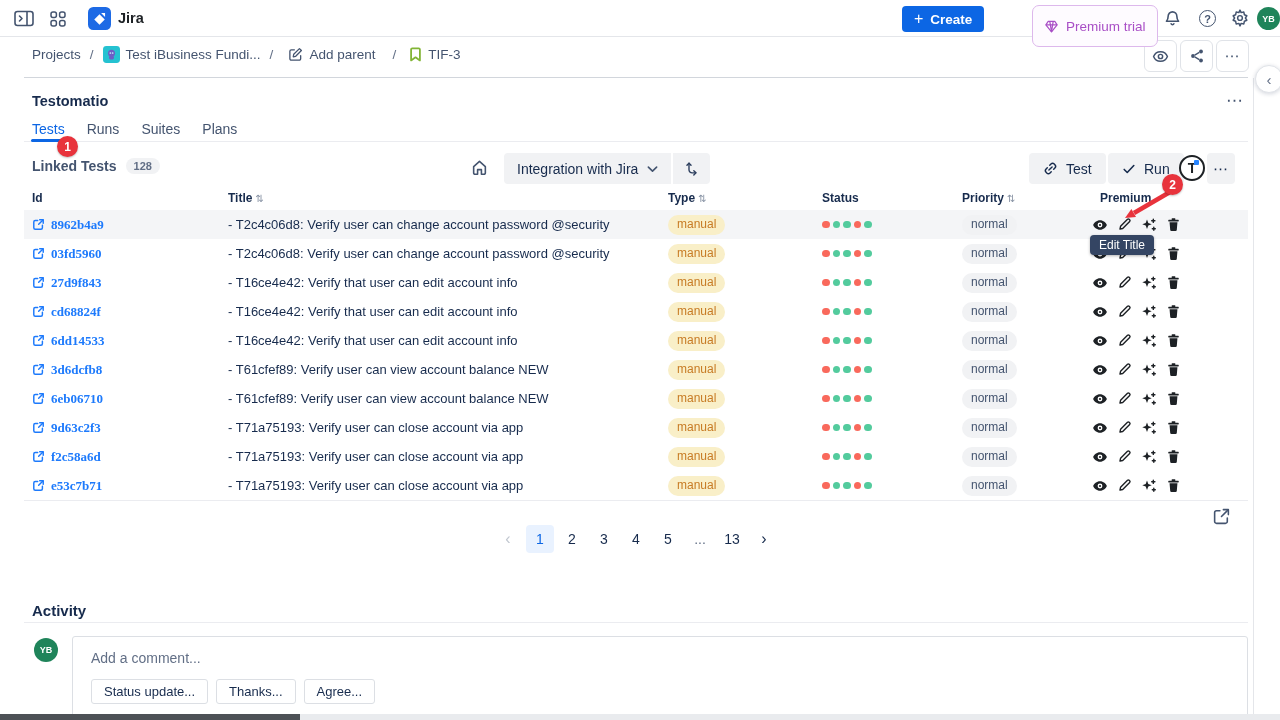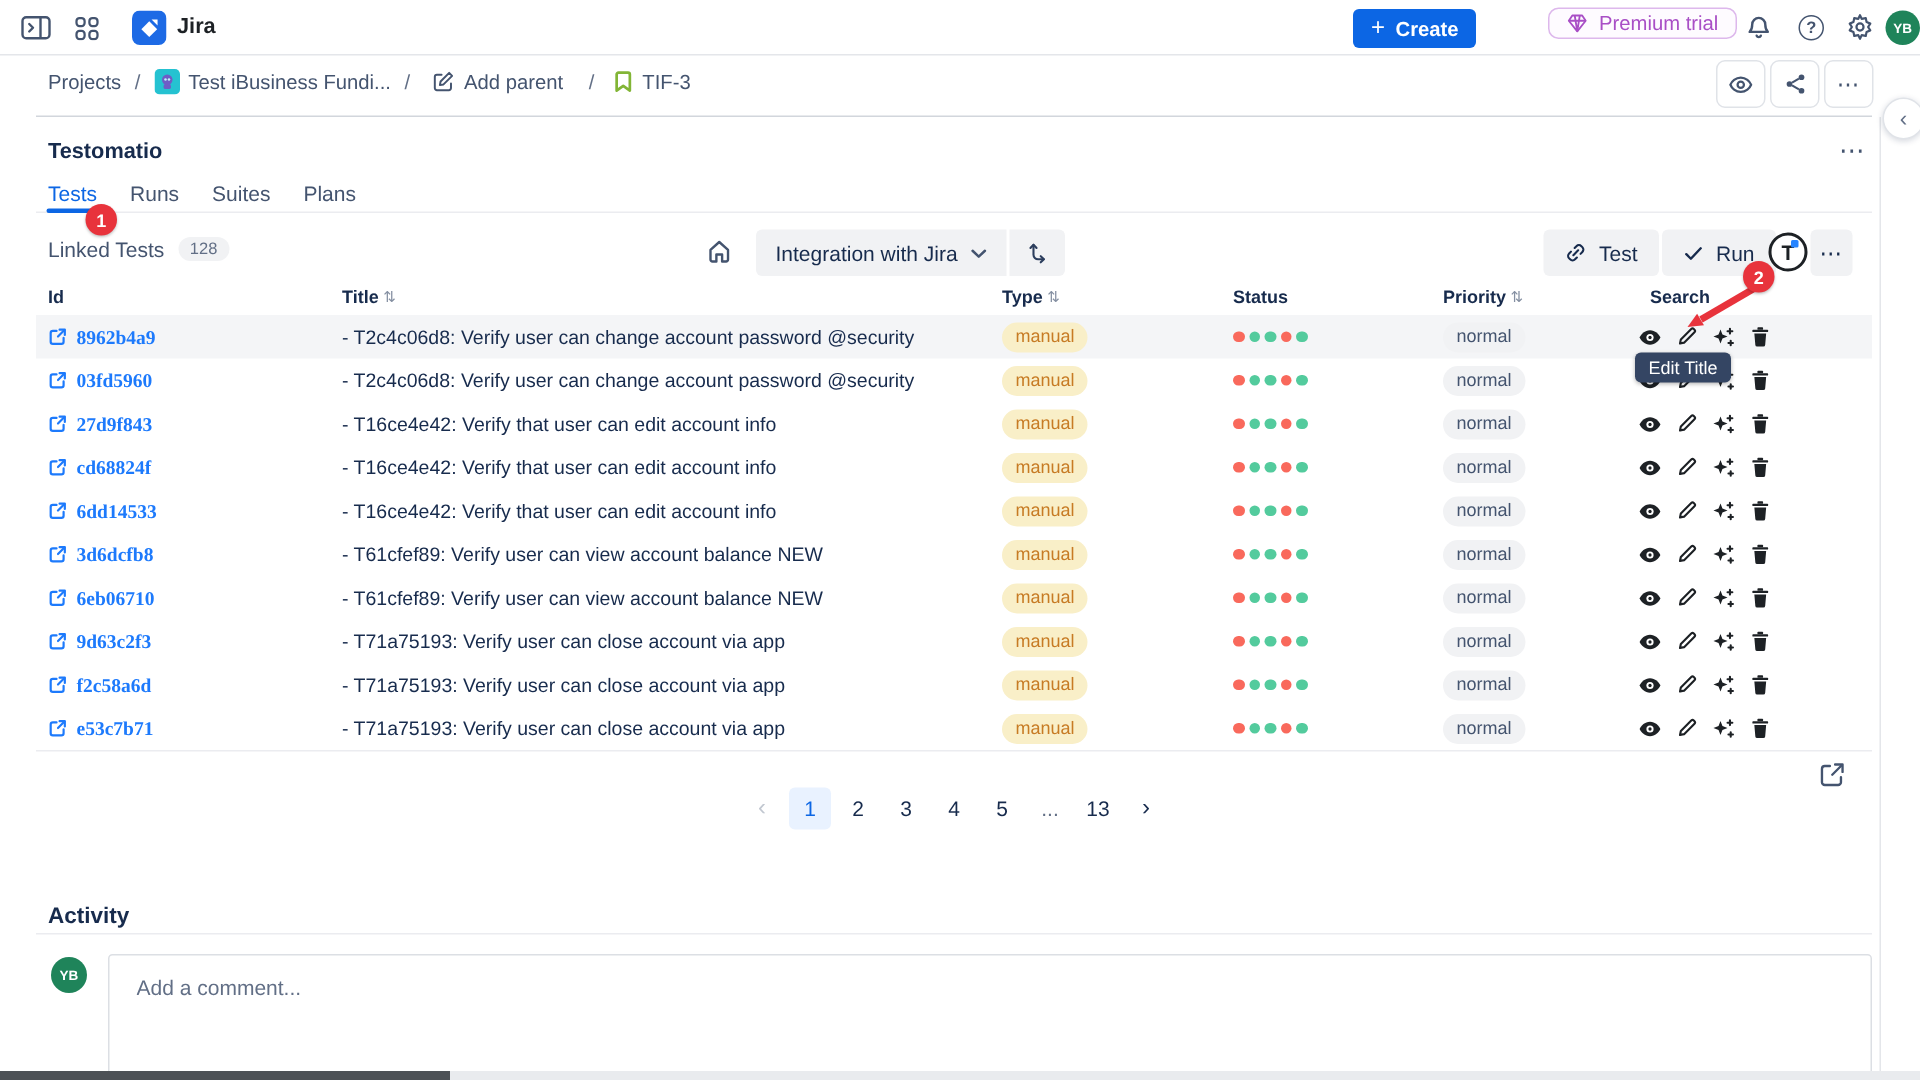--- a/index.html
+++ b/index.html
@@ -18,21 +18,21 @@
   .jira-name { position:absolute; left:118px; top:10px; font-weight:bold; font-size:14.5px; color:#1d2125; }
   .search-box { position:absolute; left:321px; top:6px; width:572px; height:25px;
                 border:1px solid #b3b9c4; border-radius:6px; display:flex; align-items:center;
                 padding:0 9px; gap:7px; background:#fff; }
   .search-box input { border:none; outline:none; flex:1; font-size:13.5px; font-family:inherit; color:#172b4d; background:transparent; }
   .search-box input::placeholder { color:#626f86; }
   .create-btn { position:absolute; left:902px; top:6px; height:26px; padding:0 12px;
                 background:#0c66e4; color:#fff; border:none; border-radius:4px;
                 font-size:13.5px; font-weight:bold; font-family:inherit; display:flex; align-items:center; gap:7px; cursor:pointer; }
   .create-plus { font-size:16px; font-weight:normal; line-height:1; }
-  .premium-pill { position:absolute; left:1032px; top:5px; height:21px; padding:0 11px;
+  .premium-pill { position:absolute; left:1032px; top:5px; height:42px; padding:0 11px;
                   border:1px solid #ddb8ec; background:#fefbff; border-radius:7px;
                   display:flex; align-items:center; gap:7px; color:#a94fc6; font-size:13.5px; cursor:pointer; }
   .avatar { border-radius:50%; background:#1f845a; color:#fff; font-weight:bold;
             display:flex; align-items:center; justify-content:center; }
   .avatar-top { position:absolute; left:1257px; top:7px; width:23px; height:23px; font-size:9px; }
   .help-circle { width:17px; height:17px; border:1.6px solid #44546f; border-radius:50%;
                  font-size:11px; font-weight:bold; display:flex; align-items:center; justify-content:center; }
 
   
   .crumbs { position:absolute; left:32px; top:46px; display:flex; align-items:center; gap:9px;
@@ -60,21 +60,21 @@
   .tab-indicator { position:absolute; left:31px; top:139px; width:40px; height:2.5px; background:#0c66e4; border-radius:2px; }
 
   .annot-badge { position:absolute; width:21px; height:21px; border-radius:50%; background:#e8333c;
                  color:#fff; font-size:12px; font-weight:bold; display:flex; align-items:center;
                  justify-content:center; box-shadow:0 1px 2px rgba(0,0,0,.25); z-index:10; }
   .badge-1 { left:57px; top:136px; }
   .badge-2 { left:1162px; top:174px; }
   .annot-arrow { position:absolute; left:1098px; top:184px; z-index:9; pointer-events:none; }
 
   
-  .linked-wrap { position:absolute; left:32px; top:158px; display:flex; align-items:center; gap:9px; }
+  .linked-wrap { position:absolute; left:32px; top:158px; display:flex; align-items:center; gap:9px;font-weight:bold; }
   .linked-label { font-size:14px; color:#44546f; }
   .count-pill { background:#f1f2f4; color:#626f86; font-size:11px; padding:2px 8px; border-radius:10px; }
   .home-ico { position:absolute; left:471px; top:159px; color:#44546f; cursor:pointer; }
   .dd-group { position:absolute; left:504px; top:153px; display:flex; gap:2px; }
   .dd-main { background:#f1f2f4; border-radius:4px 0 0 4px; height:31px; display:flex; align-items:center;
              gap:9px; padding:0 13px; font-size:14px; color:#172b4d; cursor:pointer; }
   .dd-side { background:#f1f2f4; border-radius:0 4px 4px 0; width:37px; height:31px; display:flex;
              align-items:center; justify-content:center; color:#2c3e5d; cursor:pointer; }
   .soft-btn { position:absolute; top:153px; height:31px; background:#f1f2f4; border:none; border-radius:4px;
               font-family:inherit; font-size:14px; color:#172b4d; display:flex; align-items:center;
@@ -373,21 +373,21 @@
         <span class="sort-ico">⇅</span>
       </div>
       <div class="cell col-status">
         <span>Status</span>
       </div>
       <div class="cell col-priority">
         <span>Priority</span>
         <span class="sort-ico">⇅</span>
       </div>
       <div class="cell col-actions">
-        <span>Search</span>
+        <span>Premium</span>
       </div>
     </div>
   <div id="tbody">
   <div class="trow highlight">
     <div class="cell col-id">
       <span class="ext-ico">
             <svg viewBox="0 0 16 16" width="13" height="13">
               <g fill="none" stroke="currentColor" stroke-width="1.8" stroke-linecap="round" stroke-linejoin="round">
                 <path d="M7 3.2H4A1.8 1.8 0 0 0 2.2 5v7A1.8 1.8 0 0 0 4 13.8h7A1.8 1.8 0 0 0 12.8 12V9"></path>
                 <path d="M9.5 2.2h4.3v4.3"></path>
@@ -1000,17 +1000,22 @@
     <span class="page-item">13</span>
     <span class="page-item page-nav">›</span>
   </div>
 
 <div class="activity-title">Activity</div>
 <div class="activity-line"></div>
 <span class="avatar avatar-comment">YB</span>
 
 <div class="comment-box">
   <input type="text" placeholder="Add a comment..." style="">
+  <div class="quick-replies" id="quick-replies">
+      <button class="qr-btn">Status update...</button>
+      <button class="qr-btn">Thanks...</button>
+      <button class="qr-btn">Agree...</button>
+    </div>
 </div>
 
 <div class="hscroll-track">
   <div class="hscroll-thumb"></div>
 </div>
 
 </body></html>

